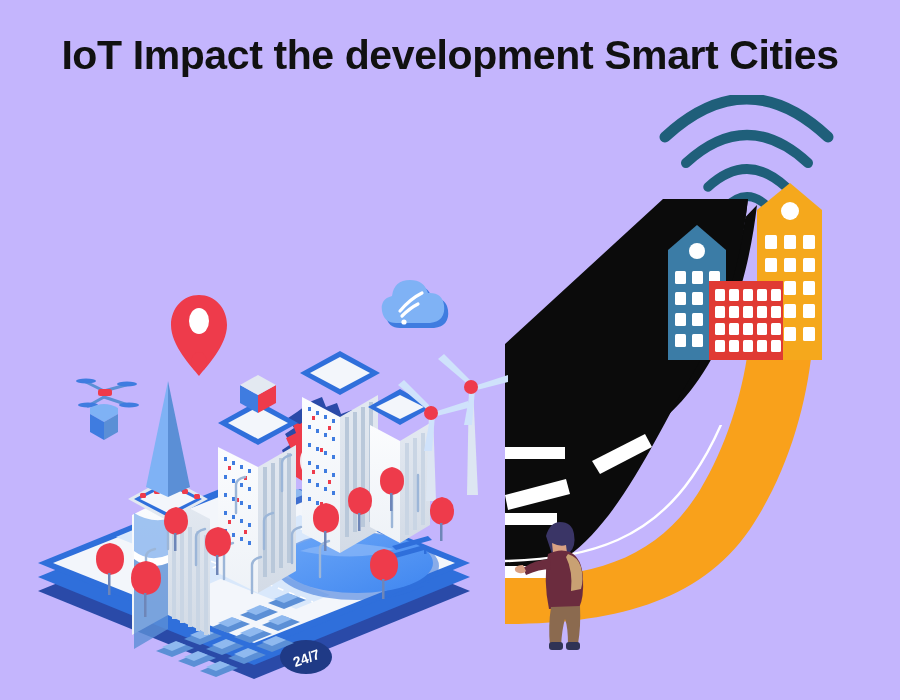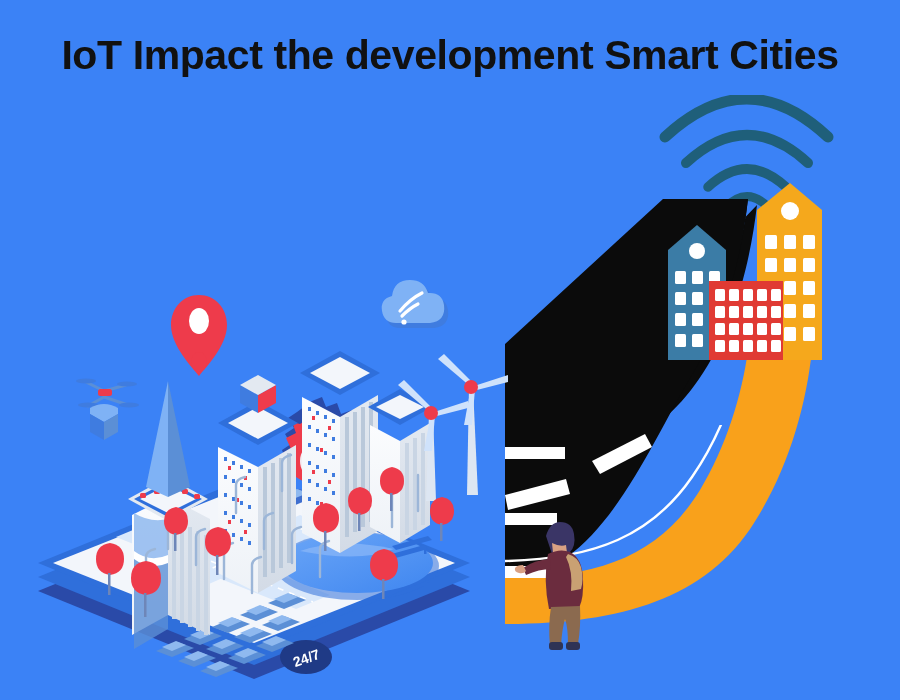--- a/index.html
+++ b/index.html
@@ -12,21 +12,21 @@
     width: 900px;
     height: 700px;
     overflow: hidden;
     font-family: "Liberation Sans", sans-serif;
     position: relative;
   }
   #slide {
     position: relative;
     width: 900px;
     height: 700px;
-    background: #3b82f6;
+    background: #c4b5fd;
   }
   #page-title {
     position: absolute;
     left: 0;
     top: 33px;
     width: 900px;
     text-align: center;
     font-family: "Liberation Sans", sans-serif;
     font-size: 41px;
     font-weight: bold;

